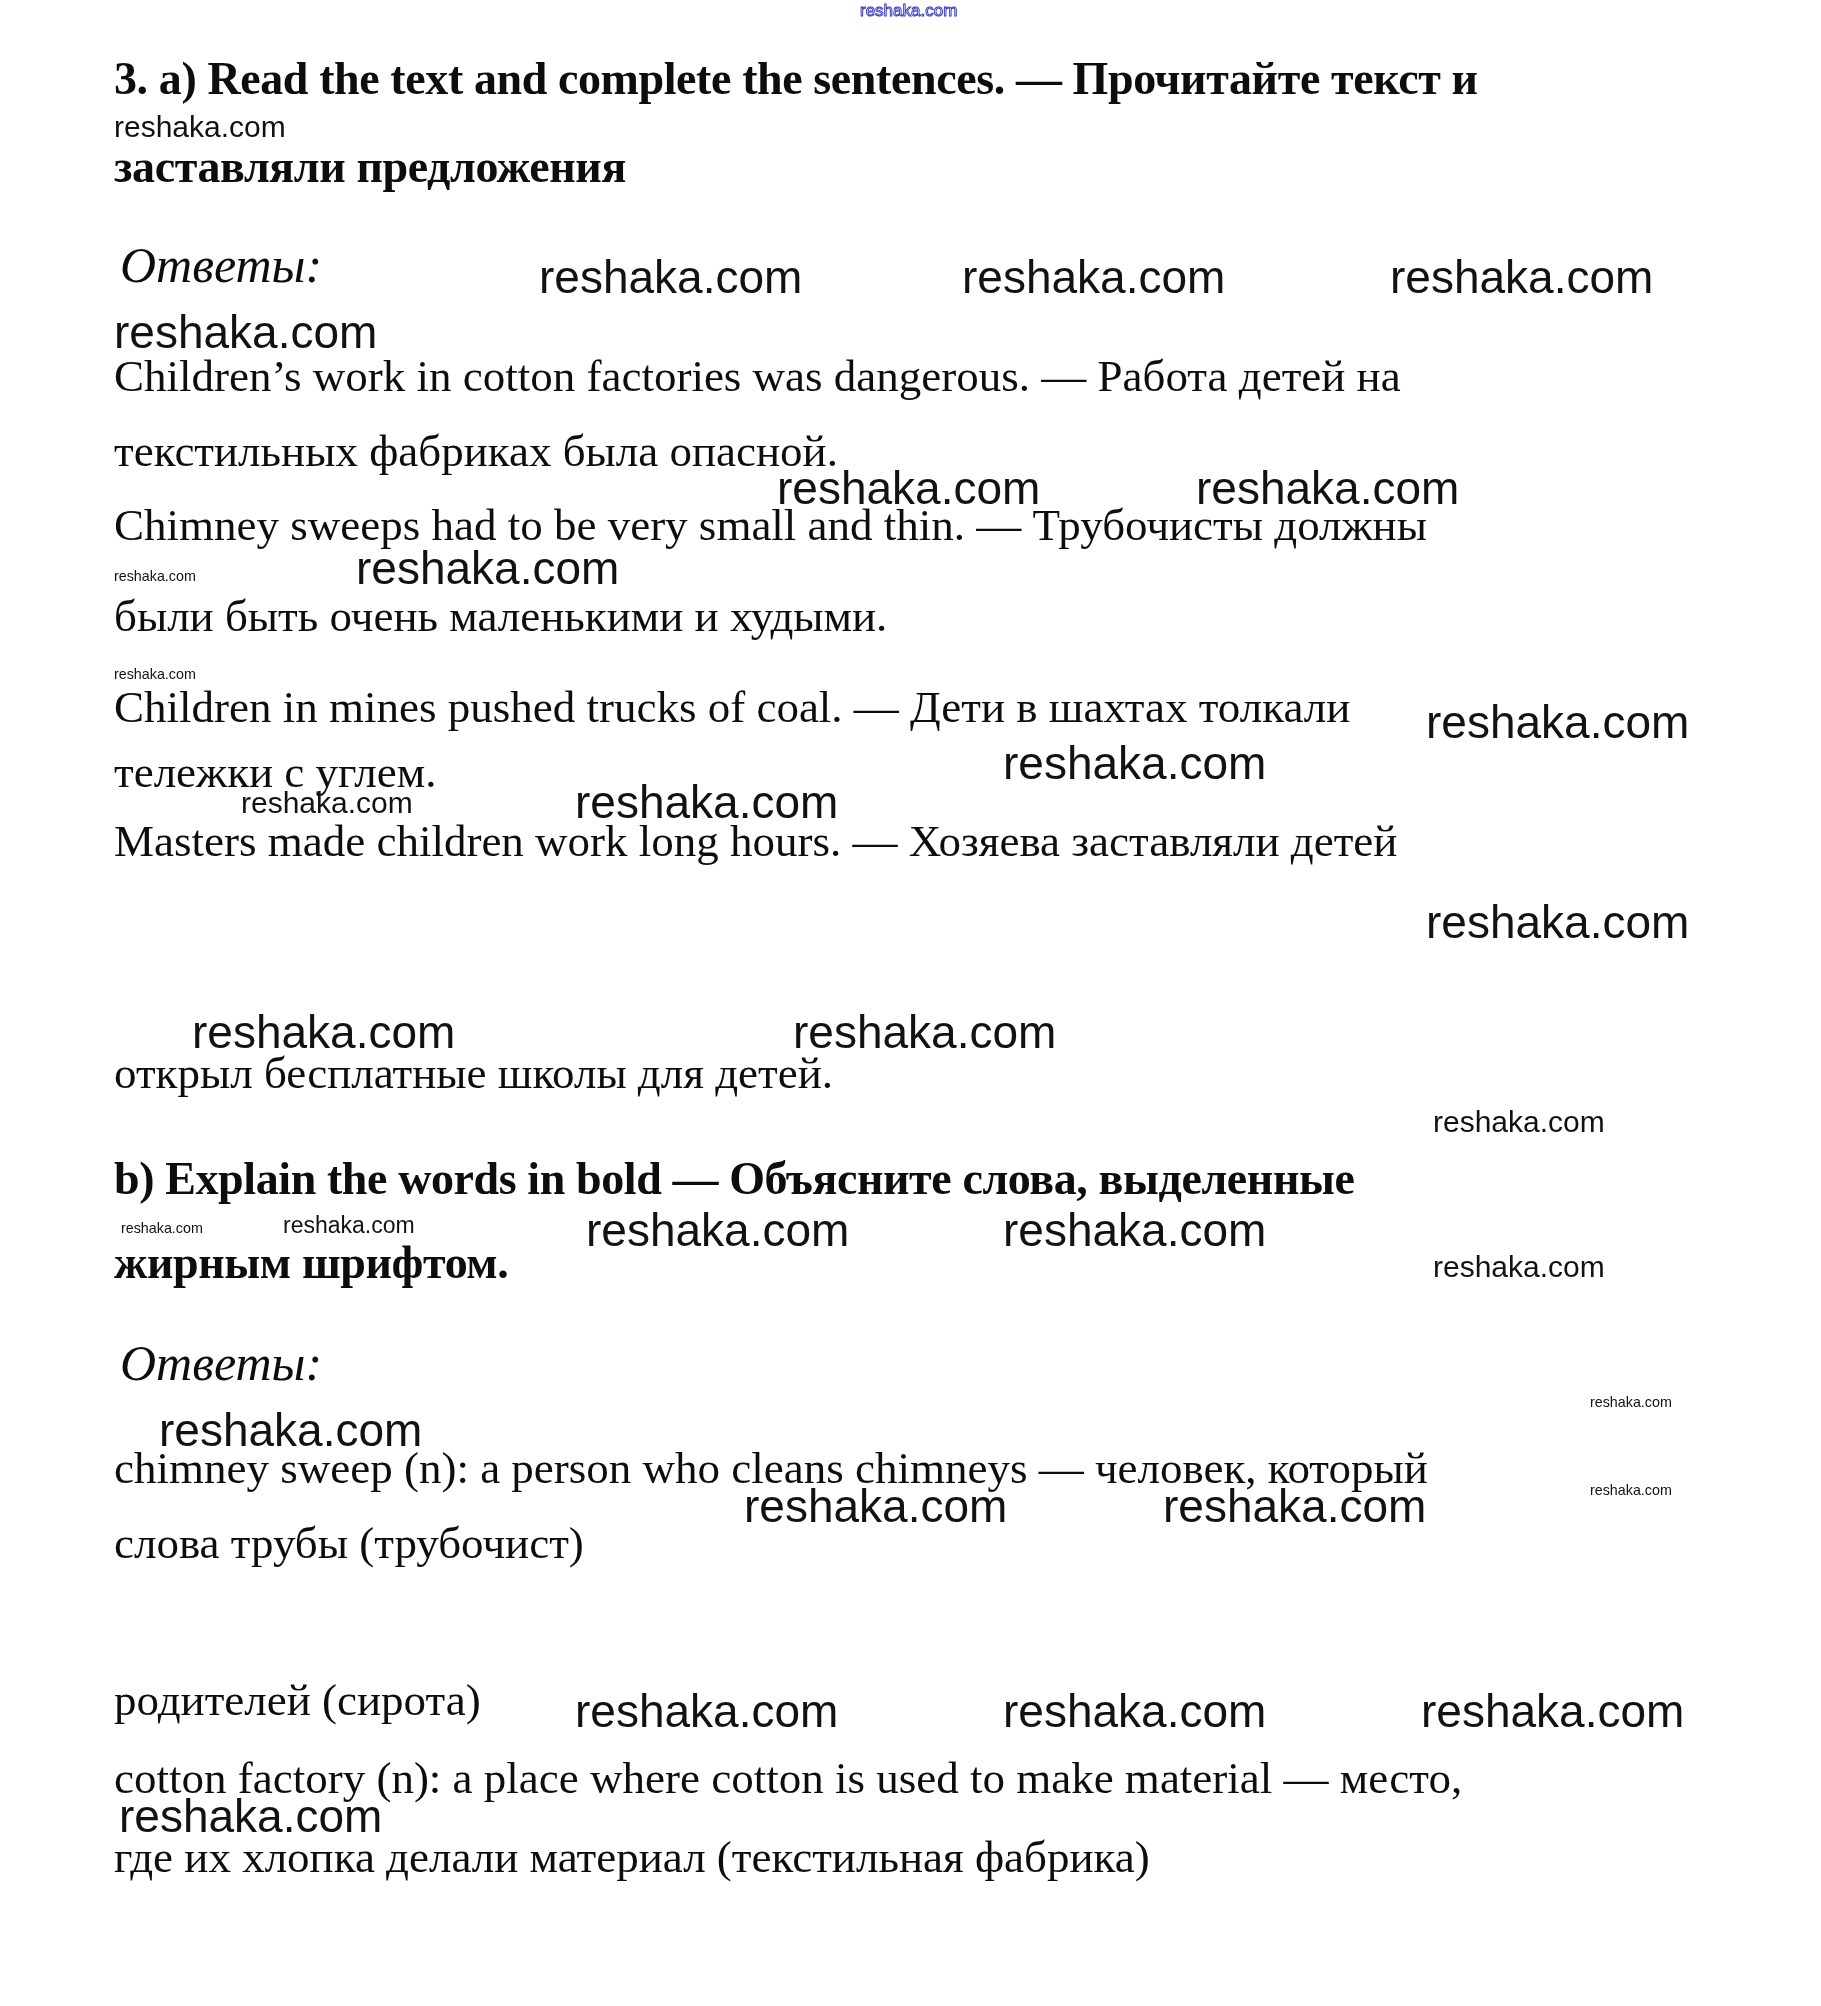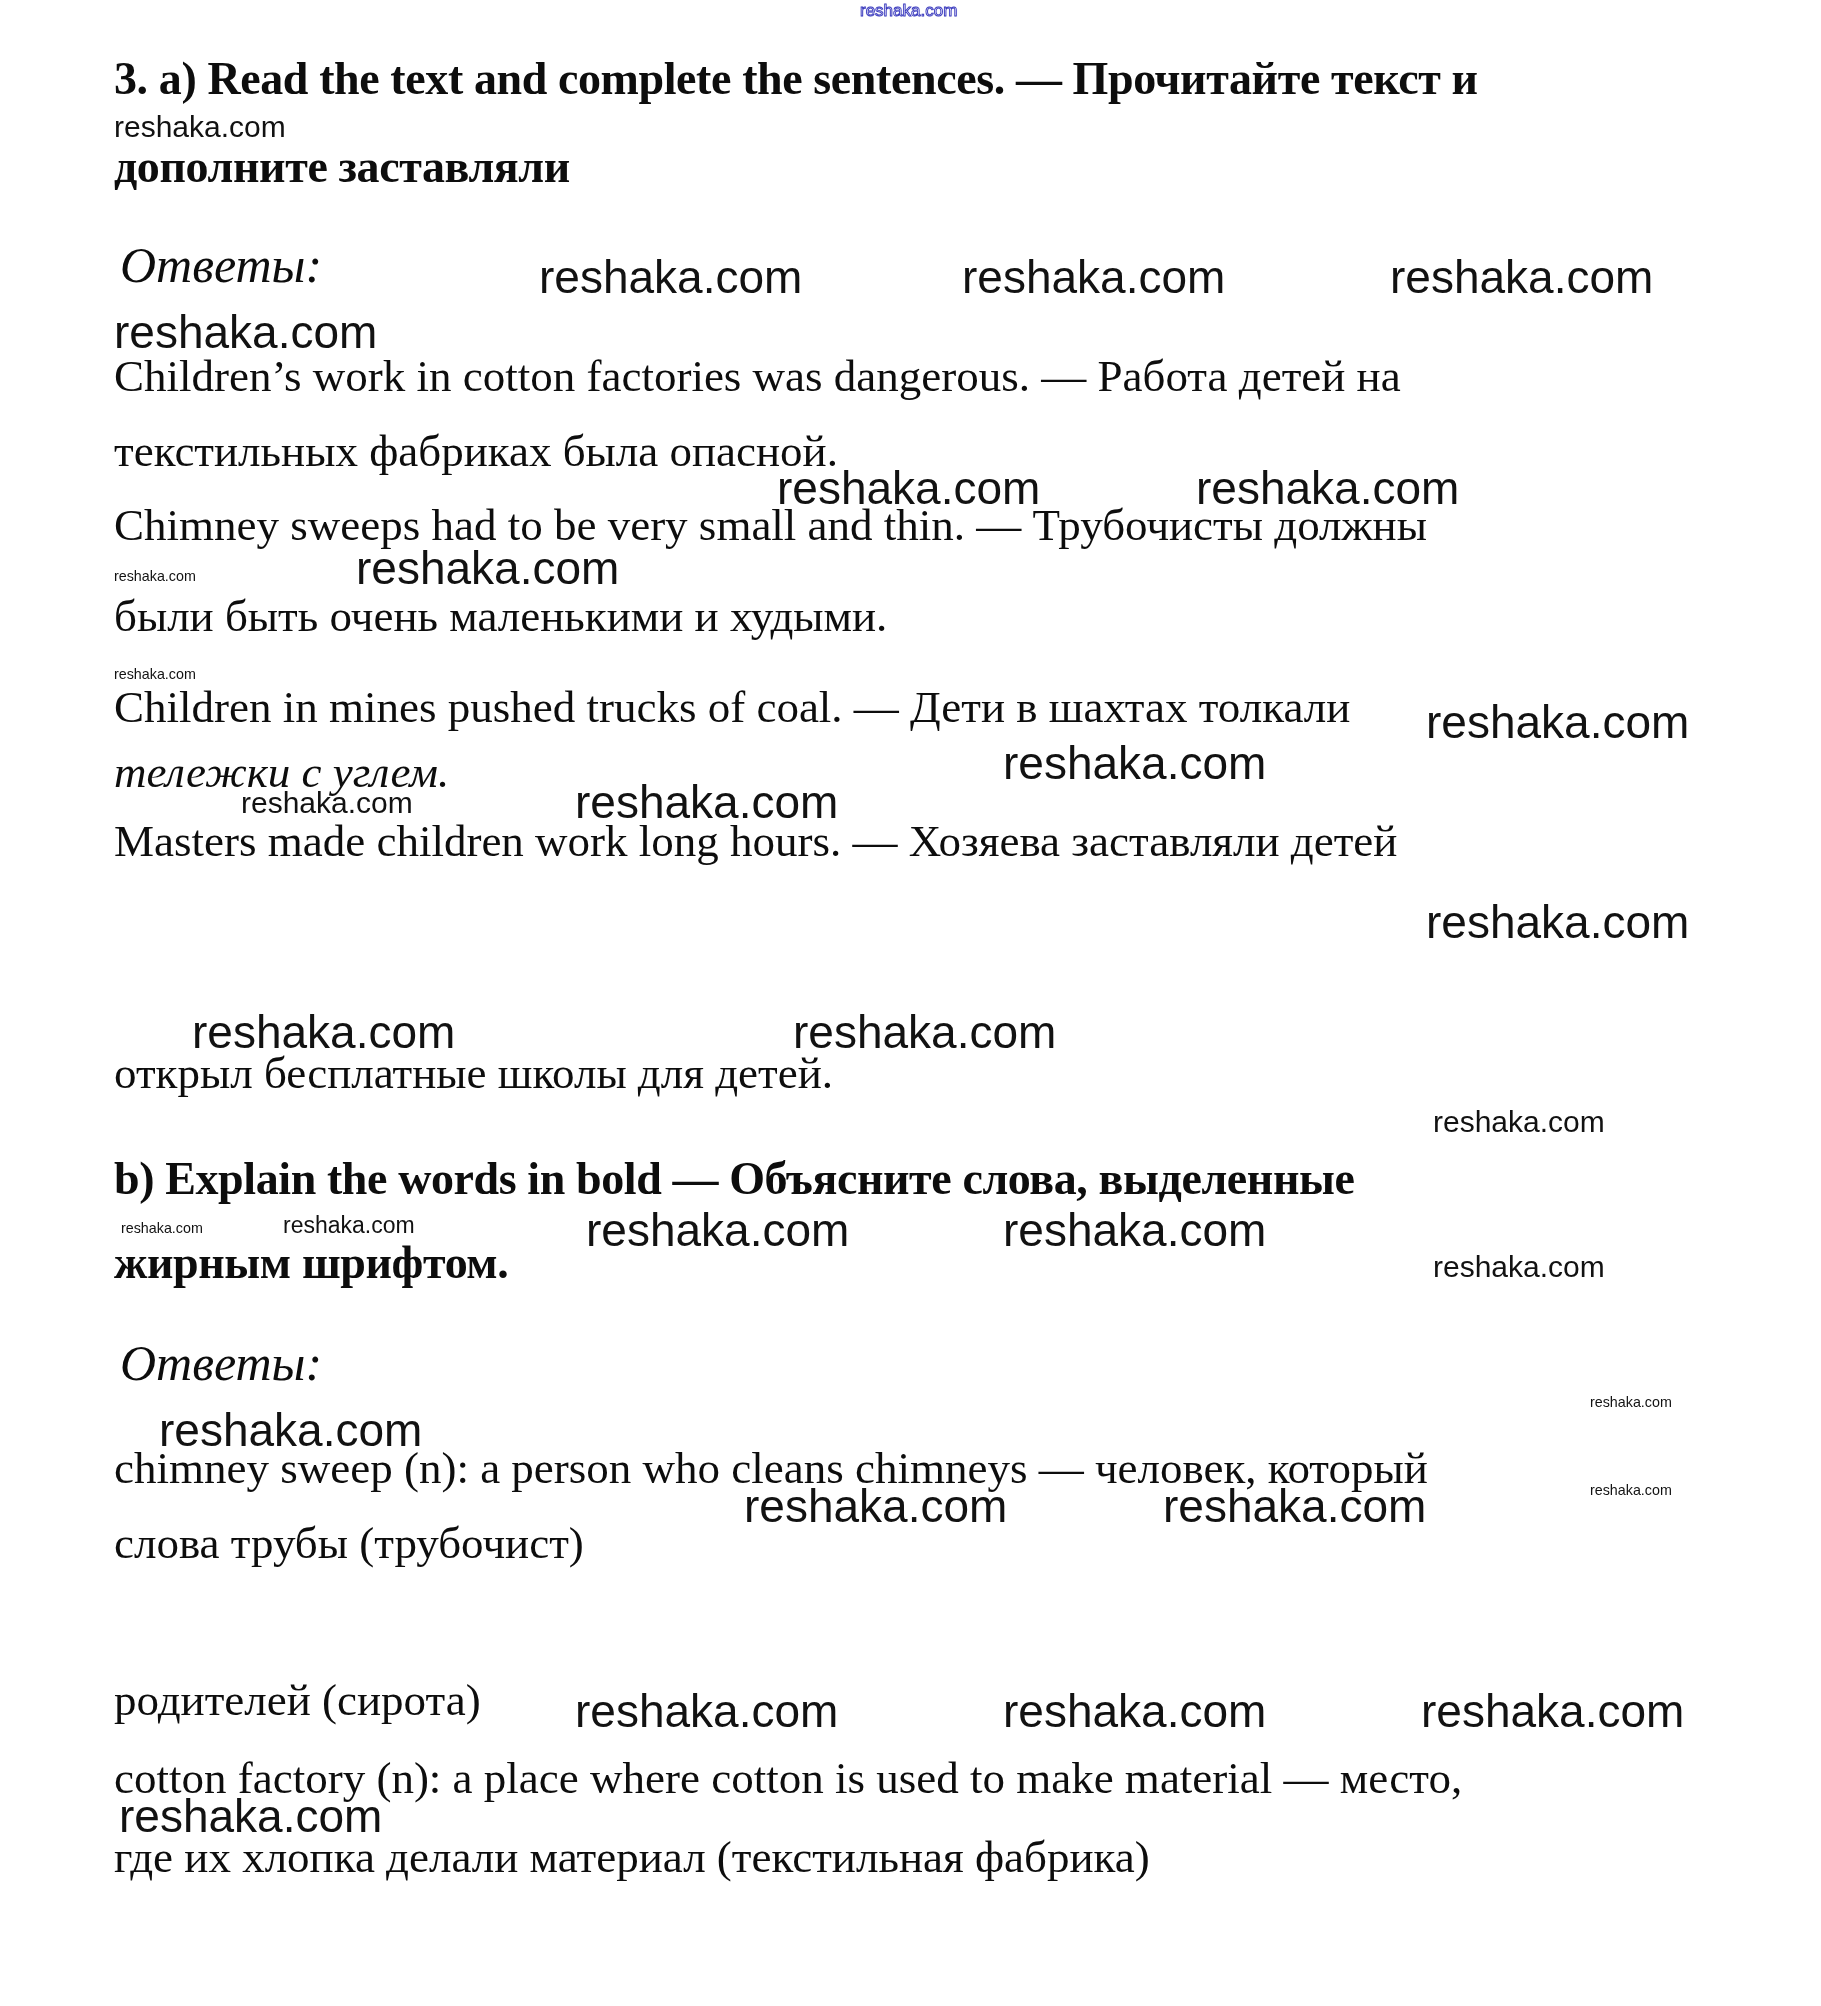--- a/index.html
+++ b/index.html
@@ -36,28 +36,28 @@
     color: #ffffff;
     -webkit-text-stroke: 0.9px #3b3bbe;
     text-shadow: 0 0 0.9px #3b3bbe;
   }
 </style>
 </head>
 <body>
 
 <div id="page" style="width: 1821px; height: 2007px; background: rgb(255, 255, 255);">
     <div class="txt heading" style="left: 114px; top: 55px;">3. a) Read the text and complete the sentences. — Прочитайте текст и</div>
-    <div class="txt heading" style="left: 114px; top: 143px;">дополните заставляли</div>
+    <div class="txt heading" style="left: 114px; top: 143px;">заставляли предложения</div>
     <div class="txt label" style="left: 114px; top: 239px;">Ответы:</div>
     <div class="txt body" style="left: 114px; top: 353px;">Children’s work in cotton factories was dangerous. — Работа детей на</div>
     <div class="txt body" style="left: 114px; top: 428px;">текстильных фабриках была опасной.</div>
     <div class="txt body" style="left: 114px; top: 502px;">Chimney sweeps had to be very small and thin. — Трубочисты должны</div>
     <div class="txt body" style="left: 114px; top: 593px;">были быть очень маленькими и худыми.</div>
     <div class="txt body" style="left: 114px; top: 684px;">Children in mines pushed trucks of coal. — Дети в шахтах толкали</div>
-    <div class="txt body" style="left: 114px; top: 749px; font-style: italic;">тележки с углем.</div>
+    <div class="txt body" style="left: 114px; top: 749px;">тележки с углем.</div>
     <div class="txt body" style="left: 114px; top: 818px;">Masters made children work long hours. — Хозяева заставляли детей</div>
     <div class="txt body" style="left: 114px; top: 1050px;">открыл бесплатные школы для детей.</div>
     <div class="txt heading" style="left: 114px; top: 1155px;">b) Explain the words in bold — Объясните слова, выделенные</div>
     <div class="txt heading" style="left: 114px; top: 1239px;">жирным шрифтом.</div>
     <div class="txt label" style="left: 114px; top: 1337px;">Ответы:</div>
     <div class="txt body" style="left: 114px; top: 1445px;">chimney sweep (n): a person who cleans chimneys — человек, который</div>
     <div class="txt body" style="left: 114px; top: 1520px;">слова трубы (трубочист)</div>
     <div class="txt body" style="left: 114px; top: 1677px;">родителей (сирота)</div>
     <div class="txt body" style="left: 114px; top: 1755px;">cotton factory (n): a place where cotton is used to make material — место,</div>
     <div class="txt body" style="left: 114px; top: 1834px;">где их хлопка делали материал (текстильная фабрика)</div>

